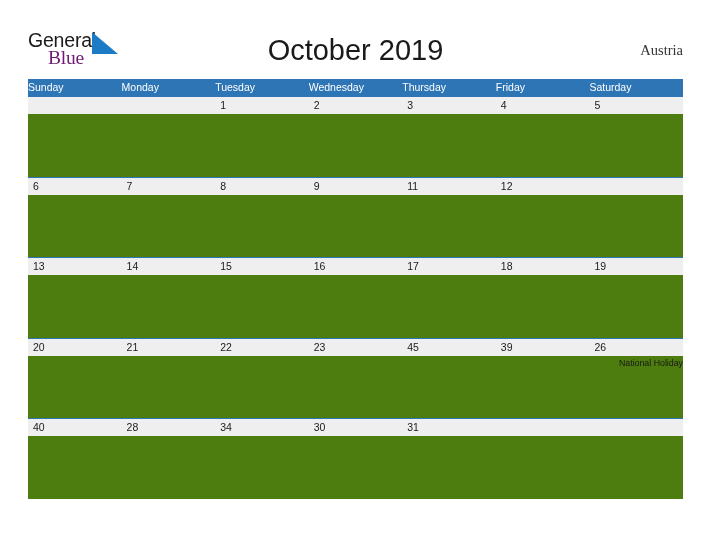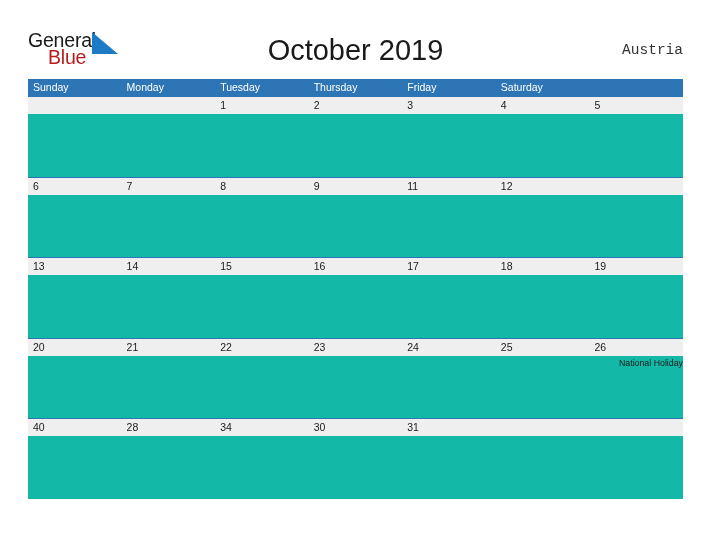--- a/index.html
+++ b/index.html
@@ -49,23 +49,23 @@
     font-size: 19.5px;
     color: #1a1a1a;
     letter-spacing: -0.2px;
     font-family: "Liberation Sans", sans-serif;
   }
   .logo-blue {
     position: absolute;
     left: 20px;
     top: 17px;
     font-size: 19.5px;
-    color: #b91c1c;
+    color: #701a75;
     letter-spacing: -0.2px;
-    font-family: Liberation Sans, sans-serif;
+    font-family: Liberation Serif, serif;
   }
   .logo-tri {
     position: absolute;
     left: 64px;
     top: 1px;
     width: 26px;
     height: 22px;
   }
   .logo-tri svg { display: block; }
 
@@ -83,21 +83,21 @@
     line-height: 44px;
   }
 
   .cal-region {
     position: absolute;
     right: 0px;
     top: 0px;
     line-height: 44px;
     font-size: 14.5px;
     color: #333333;
-    font-family: Liberation Mono, monospace;
+    font-family: Liberation Serif, serif;
   }
 
   
   .calendar {
     position: absolute;
     left: 28px;
     top: 79px;
     width: 655px;
   }
 
@@ -106,21 +106,20 @@
     width: 655px;
     height: 17px;
     background: #2e75b6;
   }
   .dow-cell {
     width: 93.571428px;
     height: 17px;
     line-height: 17px;
     color: #ffffff;
     font-size: 10.5px;
-    padding-left: 5px;
     box-sizing: border-box;
     font-family: "Liberation Sans", sans-serif;
     white-space: nowrap;
     overflow: hidden;
   }
 
   .week-row {
     width: 655px;
     height: 80.5px;
     border-top: 1px solid #2e75b6;
@@ -145,21 +144,21 @@
     color: #1a1a1a;
     padding-left: 5px;
     box-sizing: border-box;
     font-family: "Liberation Sans", sans-serif;
   }
 
   .notes {
     display: flex;
     width: 655px;
     height: 63px;
-    background: #14b8a6;
+    background: #4d7c0f;
     gap: 35px;
   }
   .note-cell {
     width: 93.571428px;
     padding-left: 5px;
     padding-top: 2px;
     box-sizing: border-box;
     font-size: 8.8px;
     line-height: 11px;
     color: #1a1a1a;
@@ -189,20 +188,21 @@
 
     <div class="cal-region">Austria</div>
   </div>
 
   <div class="calendar">
 
     <div class="dow-row">
       <div class="dow-cell">Sunday</div>
       <div class="dow-cell">Monday</div>
       <div class="dow-cell">Tuesday</div>
+      <div class="dow-cell">Wednesday</div>
       <div class="dow-cell">Thursday</div>
       <div class="dow-cell">Friday</div>
       <div class="dow-cell">Saturday</div>
     </div>
 
     <div class="week-row">
       <div class="band">
         <div class="band-cell"></div>
         <div class="band-cell"></div>
         <div class="band-cell">1</div>
@@ -262,22 +262,22 @@
         <div class="note-cell"></div>
       </div>
     </div>
 
     <div class="week-row">
       <div class="band">
         <div class="band-cell">20</div>
         <div class="band-cell">21</div>
         <div class="band-cell">22</div>
         <div class="band-cell">23</div>
-        <div class="band-cell">24</div>
-        <div class="band-cell">25</div>
+        <div class="band-cell">45</div>
+        <div class="band-cell">39</div>
         <div class="band-cell">26</div>
       </div>
       <div class="notes">
         <div class="note-cell"></div>
         <div class="note-cell"></div>
         <div class="note-cell"></div>
         <div class="note-cell"></div>
         <div class="note-cell"></div>
         <div class="note-cell"></div>
         <div class="note-cell">National Holiday</div>

